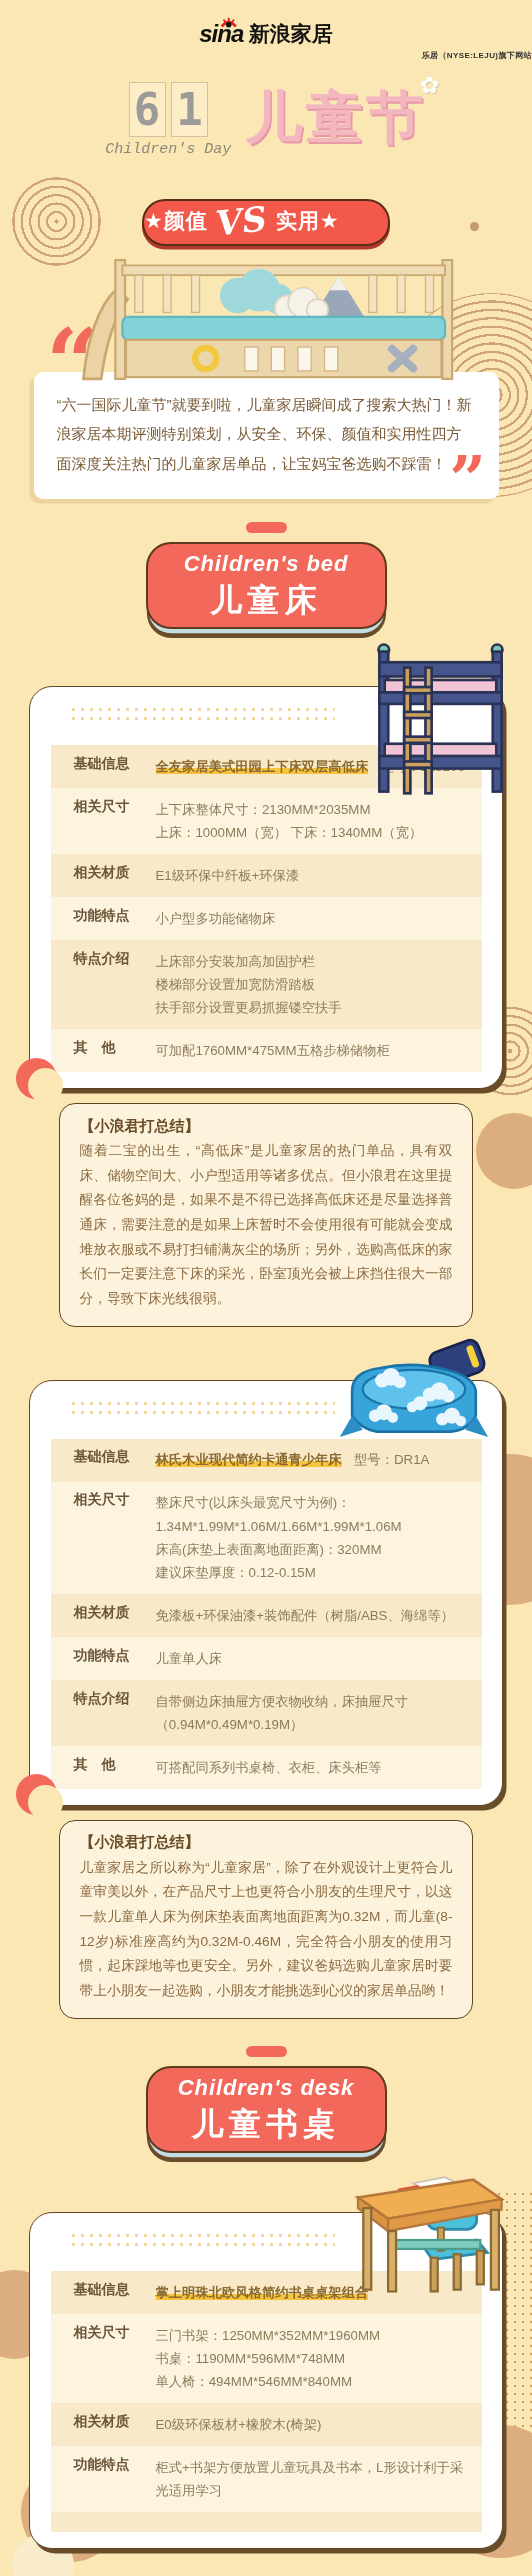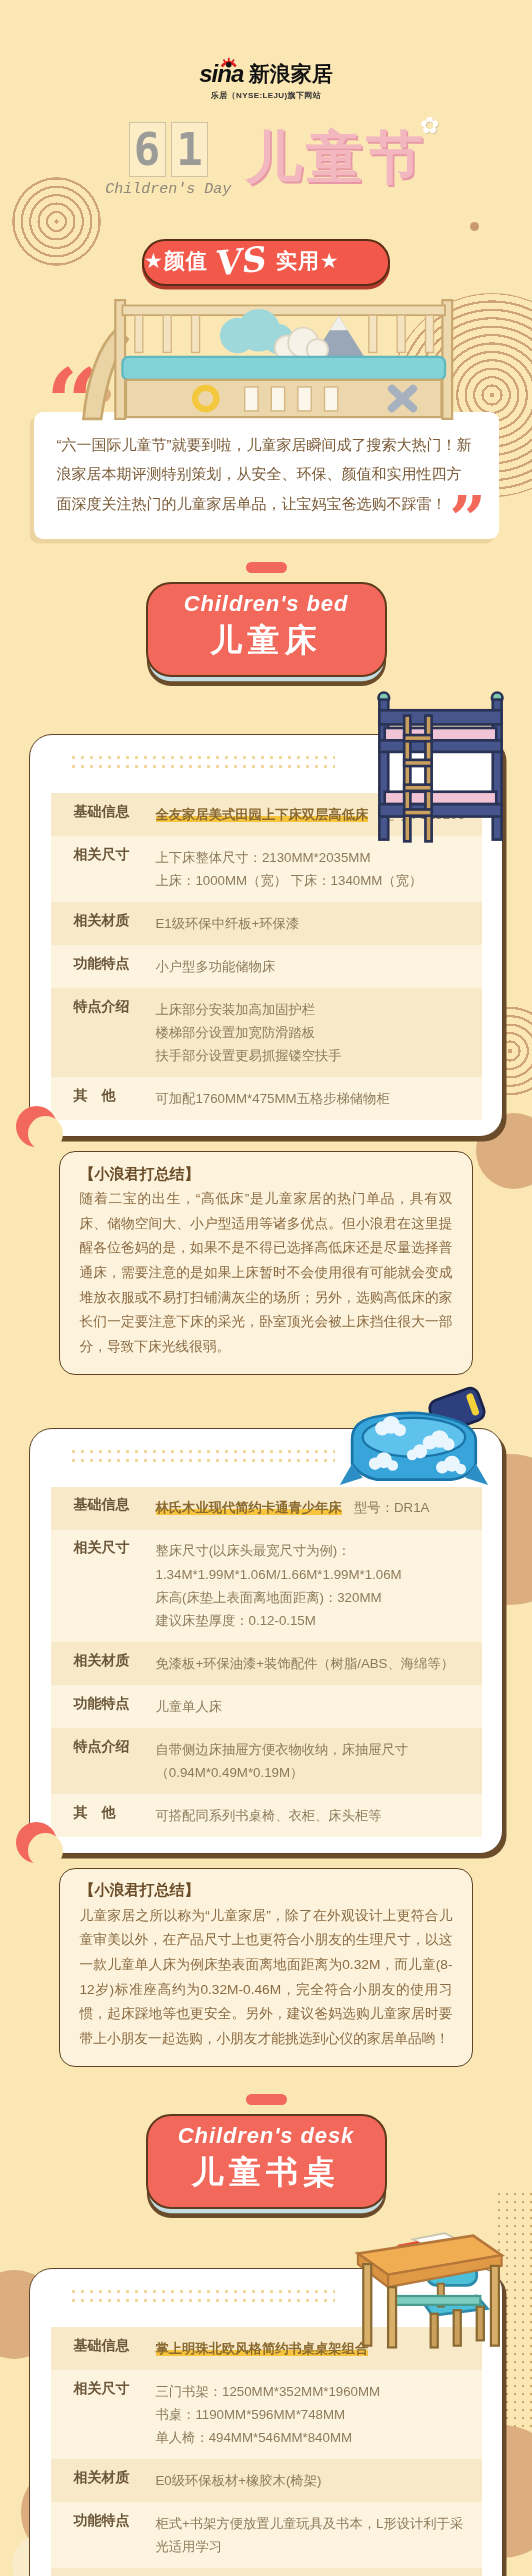--- a/index.html
+++ b/index.html
@@ -8,21 +8,21 @@
         overflow:hidden;font-family:"Liberation Sans","DejaVu Sans",sans-serif;color:#7a5a36;}
   .z{position:relative;z-index:2;}
 
   
   .decor{position:absolute;z-index:0;border-radius:50%;}
   .rings{background:repeating-radial-gradient(circle at center,rgba(198,152,109,.85) 0 2.2px,rgba(0,0,0,0) 2.2px 8.4px);}
   .solidc{background:#dcae7f;}
   .dots{position:absolute;z-index:0;background-image:radial-gradient(#c9a36a 1.2px,rgba(0,0,0,0) 1.4px);background-size:8px 8px;}
 
   
-  .logo{padding-top:19.5px;text-align:center;margin-top:40px;}
+  .logo{padding-top:19.5px;text-align:right;}
   .logo-row{display:flex;align-items:flex-end;justify-content:center;gap:5.3px;}
   .logo-sina{font-size:24px;font-weight:bold;font-style:italic;color:#111;letter-spacing:-0.9px;position:relative;}
   .logo-eye{position:absolute;top:-11.5px;left:19.5px;}
   .logo-cn{font-size:21px;font-weight:bold;color:#111;}
   .logo-sub{font-size:8px;font-weight:bold;color:#333;margin-top:2.7px;letter-spacing:0.4px;}
 
   .sixone-row{display:flex;justify-content:center;align-items:flex-start;gap:14px;margin-top:14px;height:108px;}
   .sixone{display:flex;flex-direction:column;align-items:center;margin-top:7px;}
   .sixone-boxes{display:flex;gap:5.3px;}
   .sixone-box{width:37px;height:55px;border:1.8px solid #cfc3a4;background:rgba(255,255,255,.25);
@@ -47,21 +47,21 @@
       padding:18px 23px 21px;font-size:15px;line-height:1.95;color:#7a5a36;box-shadow:-4.4px 4.4px 0 rgba(201,166,107,.28);}
   .oq{position:absolute;top:-55px;left:12.4px;font-family:"DejaVu Serif",serif;font-weight:bold;
       font-size:93px;color:#f2695c;line-height:1;}
   .cq{position:absolute;right:12.4px;bottom:-12.4px;font-family:"DejaVu Serif",serif;font-weight:bold;
       font-size:64px;color:#f2695c;line-height:1;}
 
   
   .sec-wrap{text-align:center;}
   .sec-dash{width:41px;height:11.5px;border-radius:6.2px;background:#f2685b;margin:0 auto 9px;}
   .sec-btn{display:inline-block;min-width:241px;background:#f2685b;border:2.7px solid #5f3a1c;border-radius:25px;
-      padding:7px 30px 12px;box-shadow:0 7px 0 -2.7px #c3dde2,0 9.8px 0 -0.9px #6b4c2a;}
+      padding:7px 30px 4px;box-shadow:0 7px 0 -2.7px #c3dde2,0 9.8px 0 -0.9px #6b4c2a;}
   .sec-en{font-size:22px;font-weight:900;color:#fff;font-style:italic;letter-spacing:0.9px;}
   .sec-cn{font-size:32px;font-weight:900;color:#fff;letter-spacing:5.3px;margin-top:1.8px;}
 
   
   .card{position:relative;z-index:2;width:474px;margin:0 auto;background:#ffffff;border:1.8px solid #5f4426;
       border-radius:23px;box-shadow:3.5px 4.4px 0 #6b4c2a;padding:23px 0 16px;}
   .card-dots{position:absolute;top:18px;left:39px;width:266px;height:18.6px;
       background-image:radial-gradient(#f2d89a 1.6px,rgba(0,0,0,0) 1.8px);background-size:9px 9px;}
   .card-illu{position:absolute;z-index:4;}
   .ptable{width:431px;margin:35px auto 0;font-size:13.3px;}

